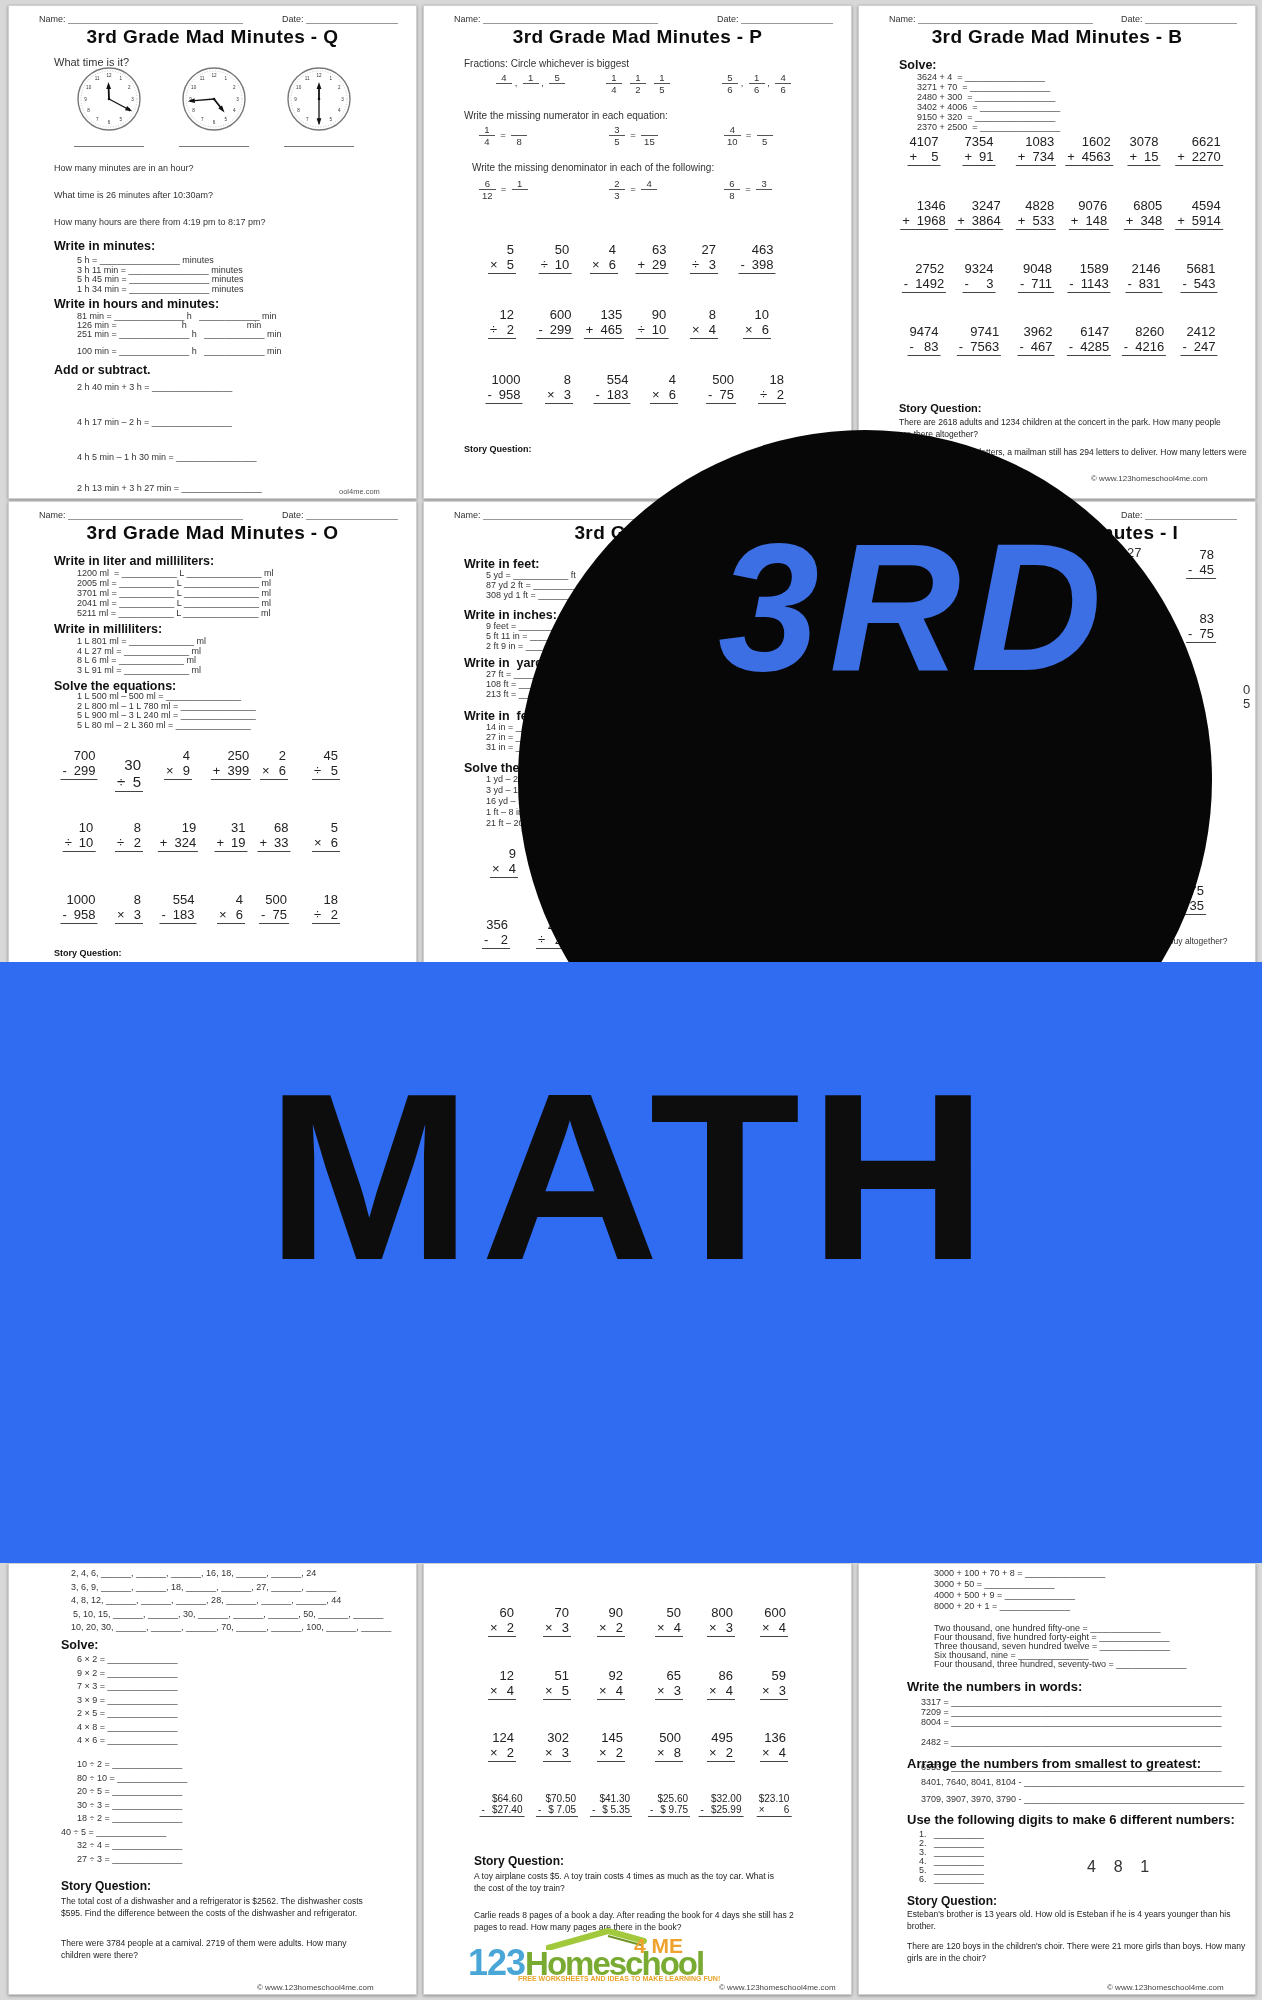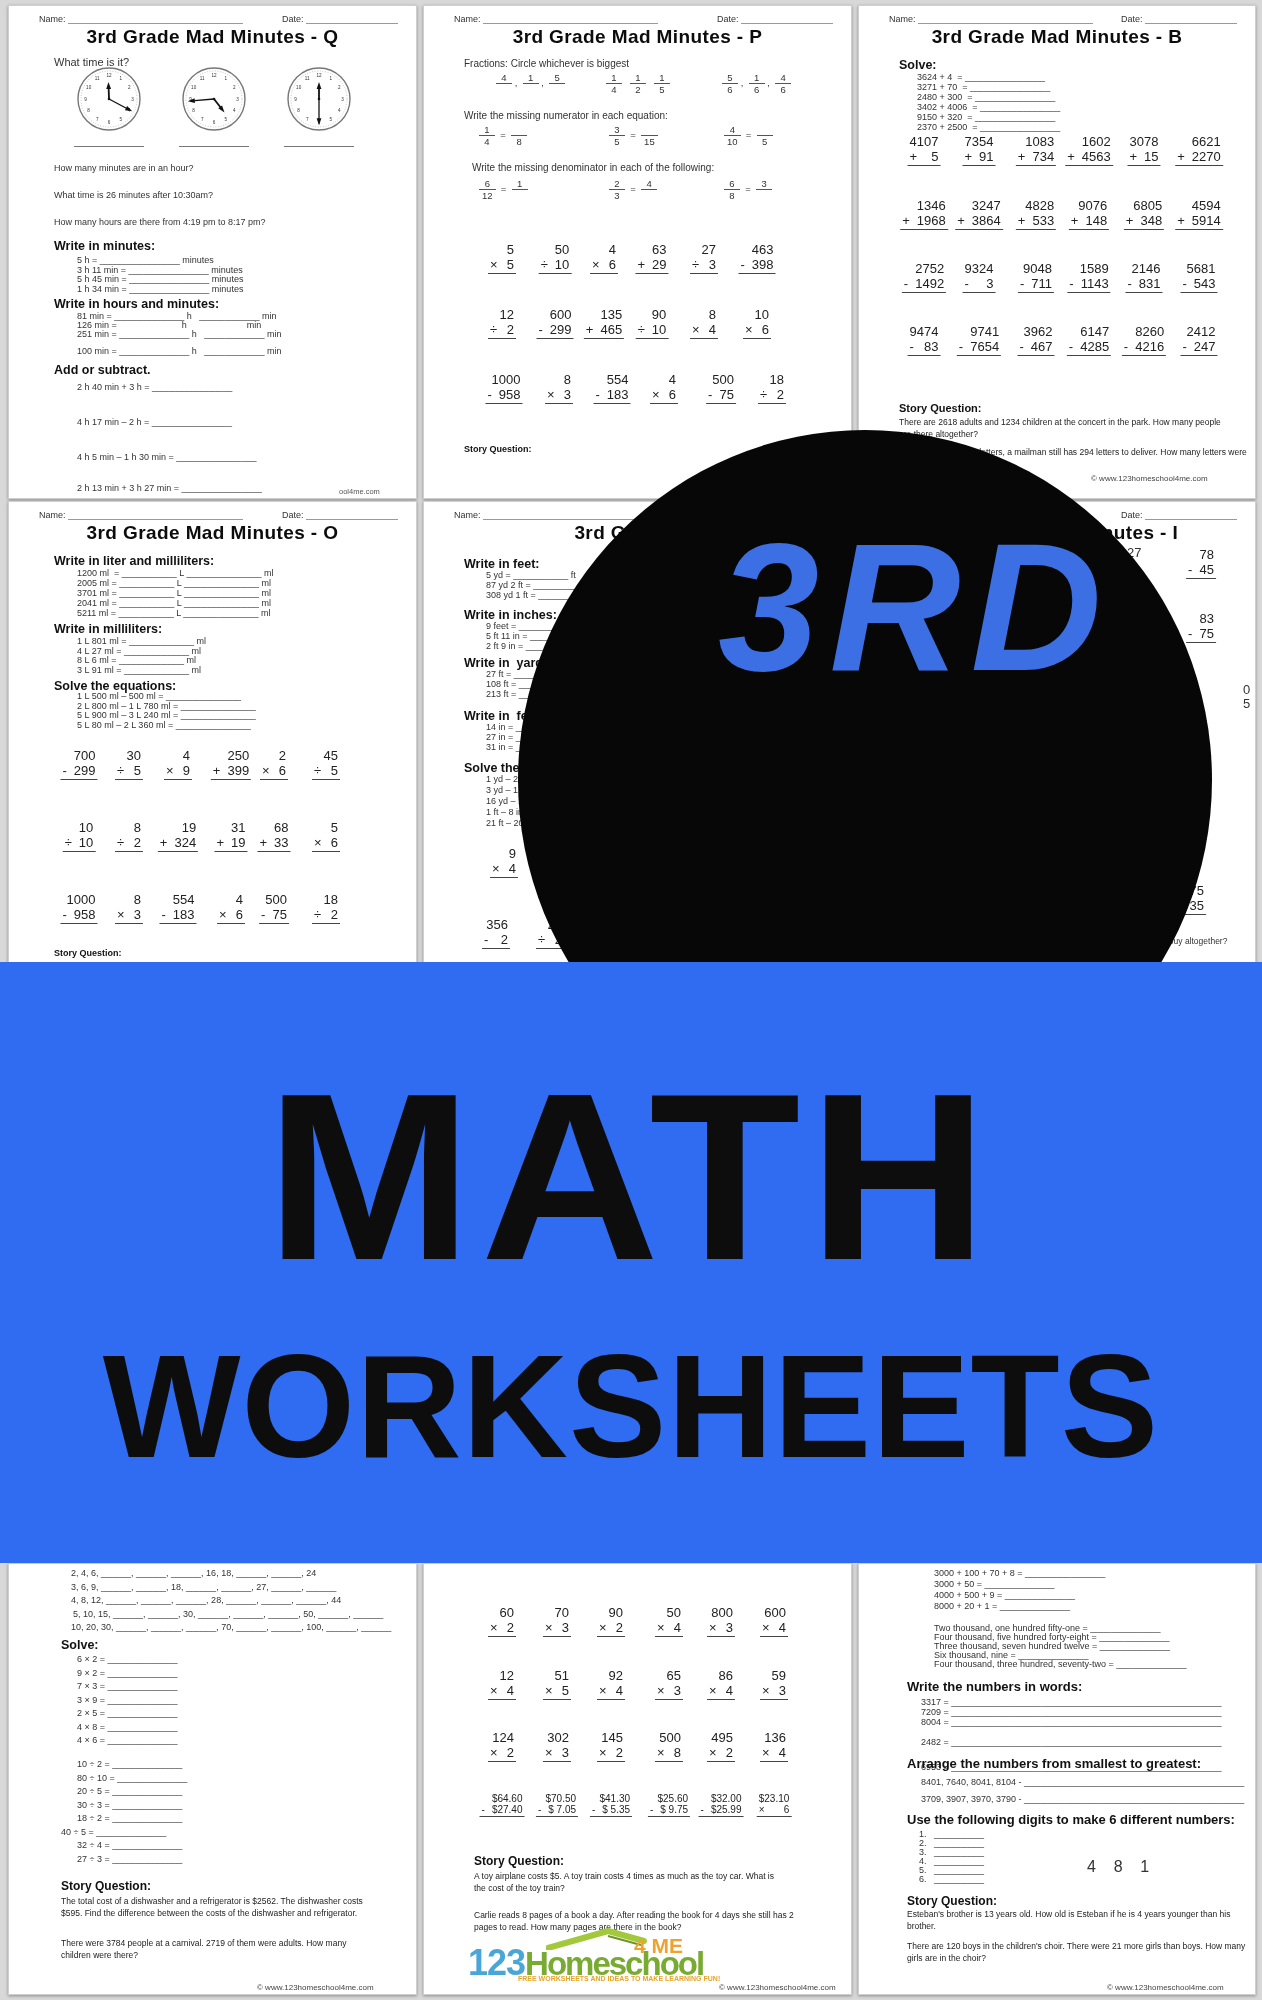--- a/index.html
+++ b/index.html
@@ -445,21 +445,21 @@
           <span class="t">9474</span>
           <span class="b">
             <span>-</span>
             <span>83</span>
           </span>
         </div>
         <div class="vp" style="left: 120px; top: 318px; font-size: 13px;">
           <span class="t">9741</span>
           <span class="b">
             <span>-</span>
-            <span>7654</span>
+            <span>7563</span>
           </span>
         </div>
         <div class="vp" style="left: 177px; top: 318px; font-size: 13px;">
           <span class="t">3962</span>
           <span class="b">
             <span>-</span>
             <span>467</span>
           </span>
         </div>
         <div class="vp" style="left: 230px; top: 318px; font-size: 13px;">
@@ -512,21 +512,21 @@
         <div class="bl" style="left: 68px; top: 198.5px; font-size: 9px;">2 L 800 ml – 1 L 780 ml = _______________</div>
         <div class="bl" style="left: 68px; top: 208px; font-size: 9px;">5 L 900 ml – 3 L 240 ml = _______________</div>
         <div class="bl" style="left: 68px; top: 217.5px; font-size: 9px;">5 L 80 ml – 2 L 360 ml = _______________</div>
         <div class="vp" style="left: 70px; top: 246px; font-size: 13px;">
           <span class="t">700</span>
           <span class="b">
             <span>-</span>
             <span>299</span>
           </span>
         </div>
-        <div class="vp" style="left: 120px; top: 246px; font-size: 13px;">
+        <div class="vp" style="left: 120px; top: 254px; font-size: 15px;">
           <span class="t">30</span>
           <span class="b">
             <span>÷</span>
             <span>5</span>
           </span>
         </div>
         <div class="vp" style="left: 169px; top: 246px; font-size: 13px;">
           <span class="t">4</span>
           <span class="b">
             <span>×</span>
@@ -960,21 +960,20 @@
         <div class="bl" style="left: 248px; top: 419px; font-size: 8px; color: rgb(68, 68, 68);">© www.123homeschool4me.com</div>
       </div>
     </div>
 
   <div class="badge" style="background: rgb(7, 7, 7);">
     <div class="badge-line1" style="color: rgb(60, 111, 228);">3RD</div>
   </div>
 
   <div class="banner" style="background: rgb(47, 108, 242);">
     <div class="banner-line2">MATH</div>
-    <div class="banner-line3">WORKSHEETS</div>
   </div>
 
   <div class="logo">
     <svg class="logo-roof" width="120" height="22" viewBox="0 0 120 22">
       <polyline points="2,20 62,3 98,13" fill="none" stroke="#a2c93c" stroke-width="6" stroke-linecap="round" stroke-linejoin="round"></polyline>
       <polyline points="62,8 95,17" fill="none" stroke="#6f9426" stroke-width="2"></polyline>
     </svg>
     <div class="logo-row">
       <span class="logo-123" style="color: rgb(75, 166, 216);">123</span><span class="logo-word" style="color: rgb(121, 171, 51);">Homeschool</span>
     </div>

